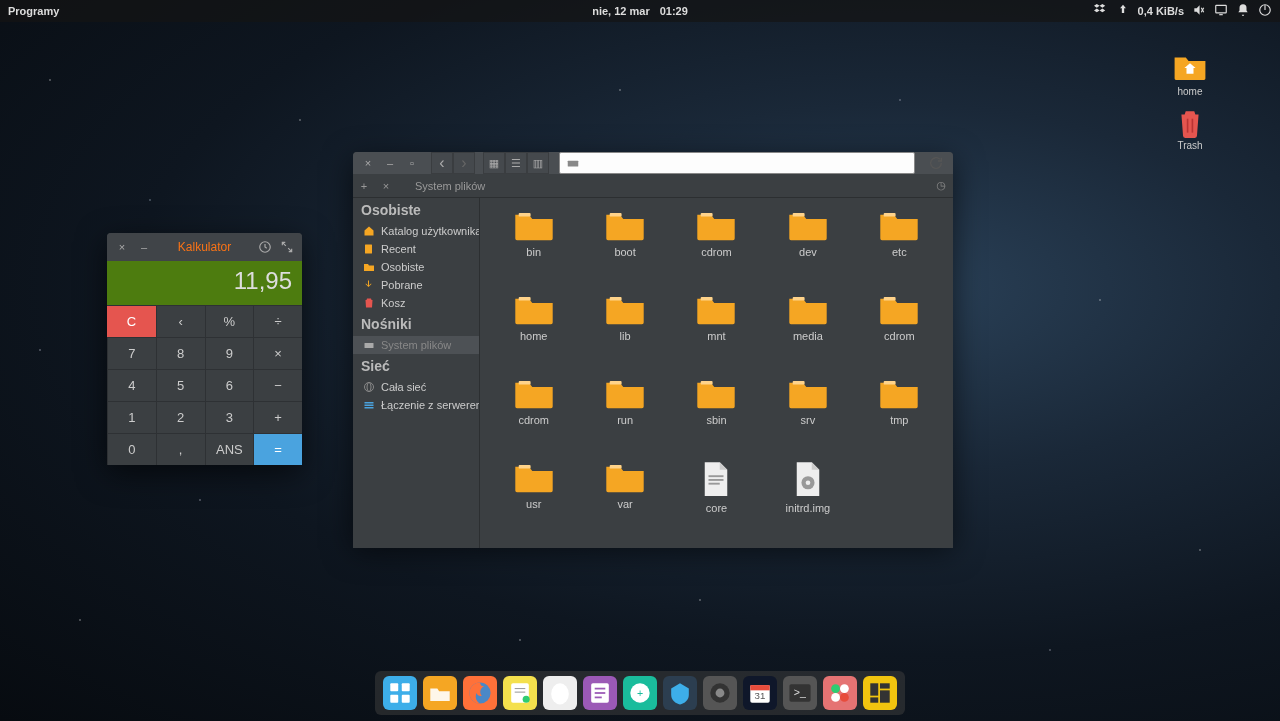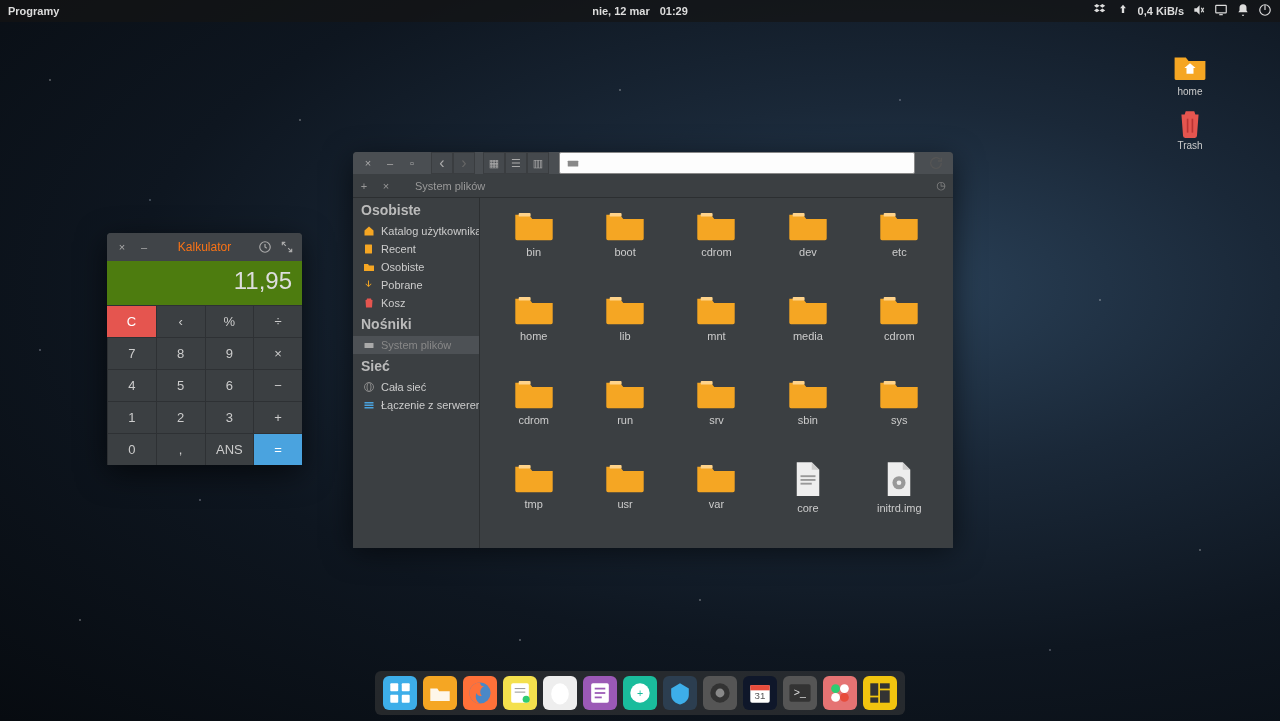--- a/index.html
+++ b/index.html
@@ -351,35 +351,28 @@
             <path fill="#f5a623" d="M2 8h16l4 5h24v23a2 2 0 01-2 2H4a2 2 0 01-2-2z"></path>
             <rect x="6" y="6" width="14" height="4" rx="1" fill="#ffd38a"></rect>
           </svg>
           <span>run</span>
         </div>
         <div class="file">
           <svg class="folder-ico" viewBox="0 0 48 40">
             <path fill="#f5a623" d="M2 8h16l4 5h24v23a2 2 0 01-2 2H4a2 2 0 01-2-2z"></path>
             <rect x="6" y="6" width="14" height="4" rx="1" fill="#ffd38a"></rect>
           </svg>
+          <span>sbin</span>
+        </div>
+        <div class="file">
+          <svg class="folder-ico" viewBox="0 0 48 40">
+            <path fill="#f5a623" d="M2 8h16l4 5h24v23a2 2 0 01-2 2H4a2 2 0 01-2-2z"></path>
+            <rect x="6" y="6" width="14" height="4" rx="1" fill="#ffd38a"></rect>
+          </svg>
           <span>srv</span>
-        </div>
-        <div class="file">
-          <svg class="folder-ico" viewBox="0 0 48 40">
-            <path fill="#f5a623" d="M2 8h16l4 5h24v23a2 2 0 01-2 2H4a2 2 0 01-2-2z"></path>
-            <rect x="6" y="6" width="14" height="4" rx="1" fill="#ffd38a"></rect>
-          </svg>
-          <span>sbin</span>
-        </div>
-        <div class="file">
-          <svg class="folder-ico" viewBox="0 0 48 40">
-            <path fill="#f5a623" d="M2 8h16l4 5h24v23a2 2 0 01-2 2H4a2 2 0 01-2-2z"></path>
-            <rect x="6" y="6" width="14" height="4" rx="1" fill="#ffd38a"></rect>
-          </svg>
-          <span>sys</span>
         </div>
         <div class="file">
           <svg class="folder-ico" viewBox="0 0 48 40">
             <path fill="#f5a623" d="M2 8h16l4 5h24v23a2 2 0 01-2 2H4a2 2 0 01-2-2z"></path>
             <rect x="6" y="6" width="14" height="4" rx="1" fill="#ffd38a"></rect>
           </svg>
           <span>tmp</span>
         </div>
         <div class="file">
           <svg class="folder-ico" viewBox="0 0 48 40">

